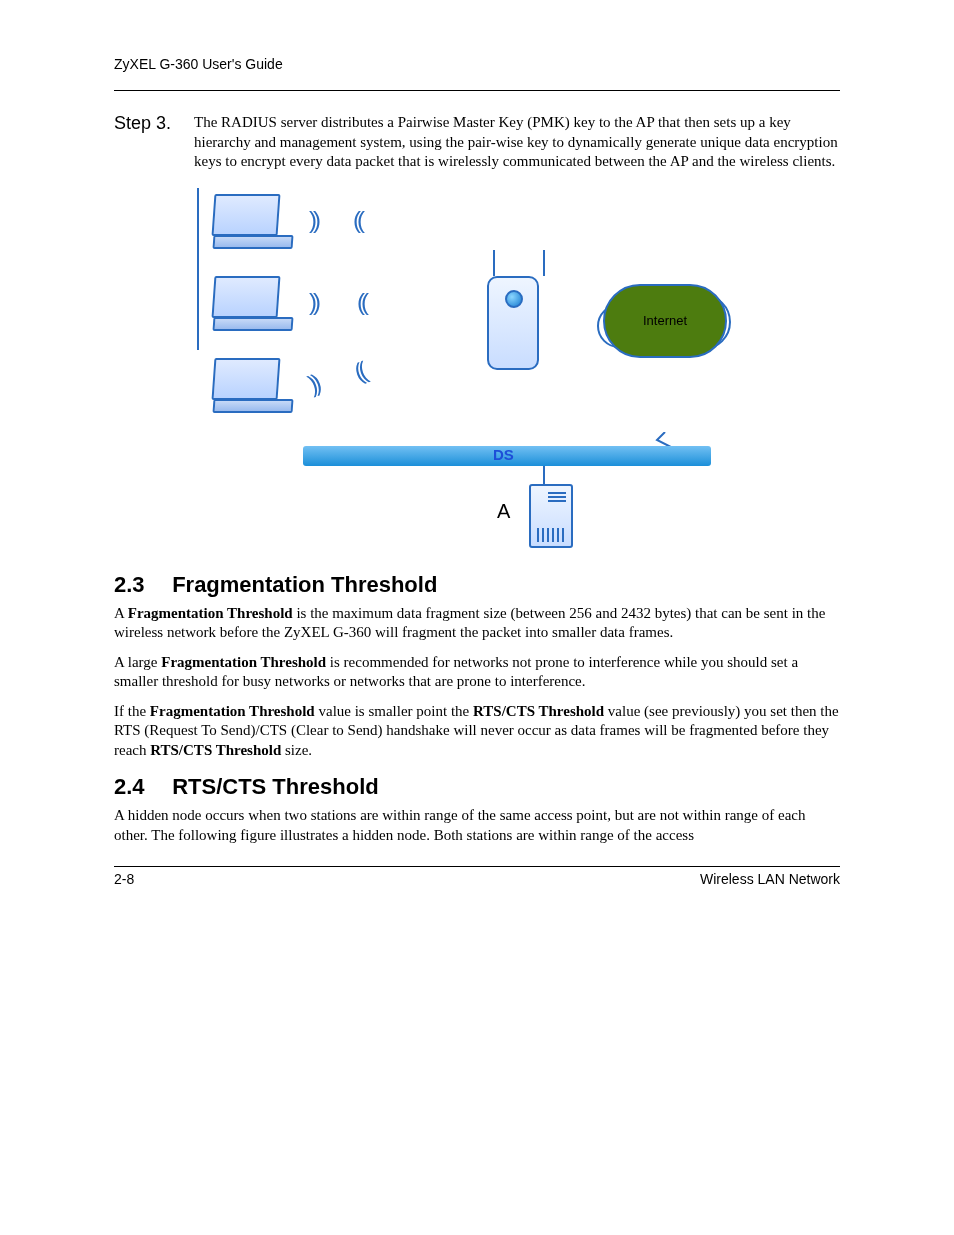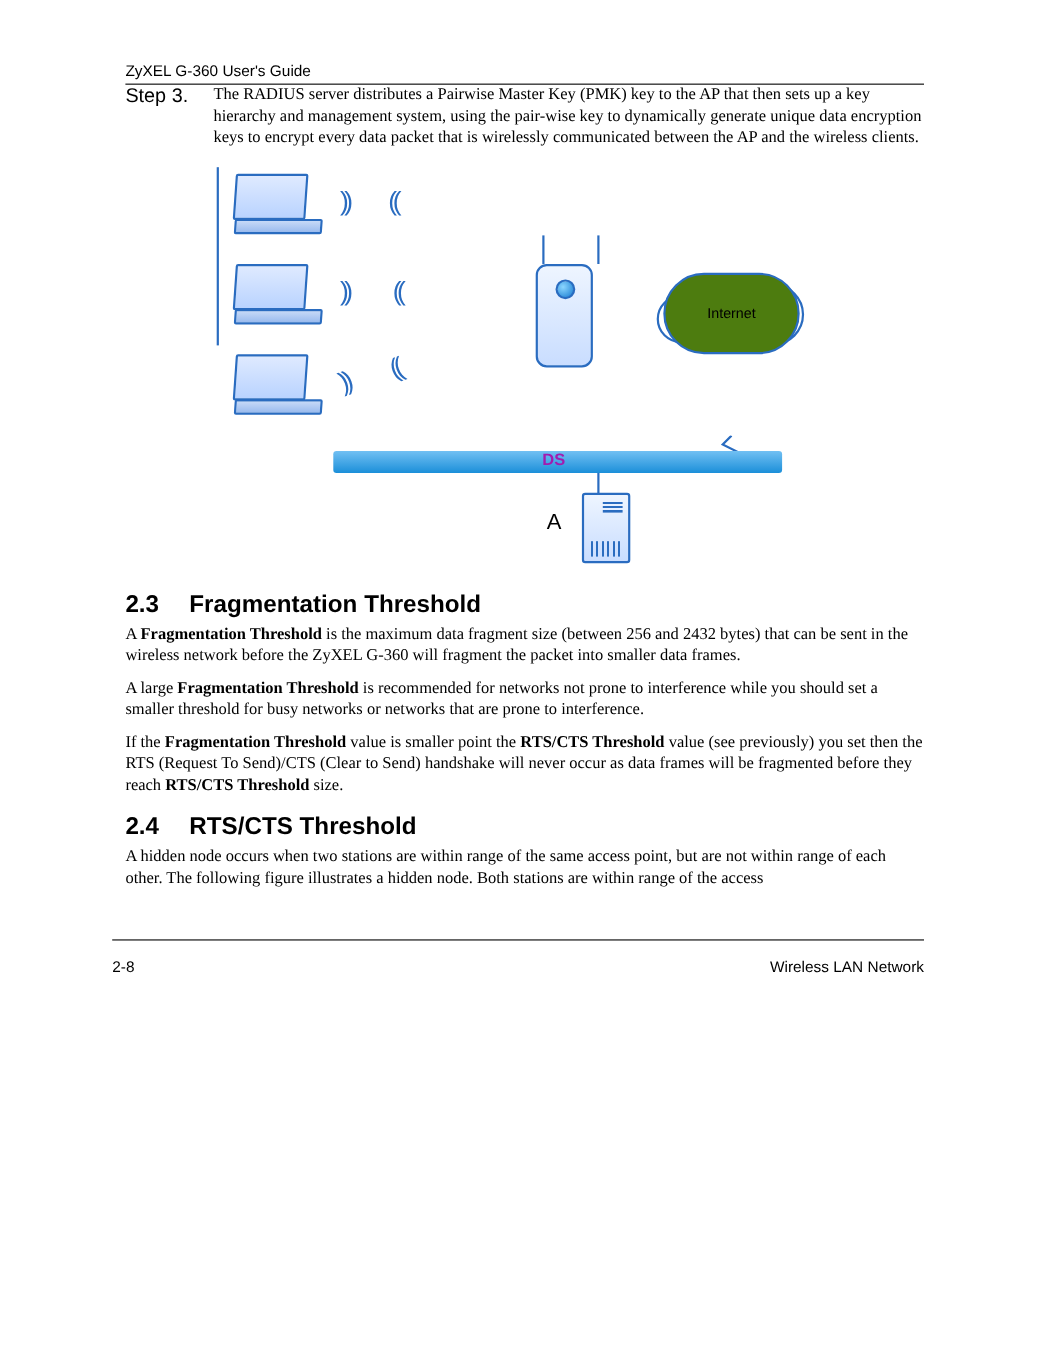--- a/index.html
+++ b/index.html
@@ -9,22 +9,23 @@
       color: #000;
       background: #fff;
       width: 954px;
       height: 1235px;
       padding: 56px 114px 40px 114px;
       position: relative;
     }
     .header {
       font-family: Arial, Helvetica, sans-serif;
       font-size: 14px;
-      padding-bottom: 4px;
+      padding-bottom: 18px;
       border-bottom: 1.5px solid #000;
+      margin-bottom: 22px;
     }
     .step-row { display: flex; gap: 18px; margin-bottom: 6px; }
     .step-label {
       font-family: Arial, Helvetica, sans-serif;
       font-weight: normal;
       font-size: 18px;
       flex-shrink: 0;
       width: 62px;
     }
     .step-text { font-size: 15px; line-height: 1.3; }
@@ -45,24 +46,24 @@
       margin: 14px 0 6px 0;
     }
     h2.section .num { display: inline-block; width: 52px; }
 
     p.body { font-size: 15px; line-height: 1.3; margin-bottom: 10px; }
     .b { font-weight: bold; }
 
     .footer {
       position: absolute;
       bottom: 348px;
-      left: 102px;
+      left: 114px;
       right: 114px;
       border-top: 1.5px solid #000;
-      padding-top: 16px;
+      padding-top: 4px;
       font-family: Arial, Helvetica, sans-serif;
       font-size: 14px;
       display: flex;
       justify-content: space-between;
     }
 
     
     .diagram {
       position: relative;
       width: 560px;
@@ -140,21 +141,21 @@
 
     .ds-bar {
       position: absolute; left: 106px; top: 258px;
       width: 408px; height: 20px;
       background: linear-gradient(#72c0f3,#1b8fd9);
       border-radius: 3px;
     }
     .ds-label {
       position: absolute; left: 296px; top: 258px;
       font-family: Arial,sans-serif; font-weight: bold; font-size: 15px;
-      color: #a21caf;
+      color: #1d4ed8;
     }
     .srv-wire { position: absolute; left: 346px; top: 278px; width: 2px; height: 20px; background: #2a6cc0;}
 
     .server {
       position: absolute; left: 332px; top: 296px;
       width: 44px; height: 64px;
       border: 2px solid #2a6cc0;
       border-radius: 3px;
       background: linear-gradient(#eef5ff,#c9ddff);
     }

